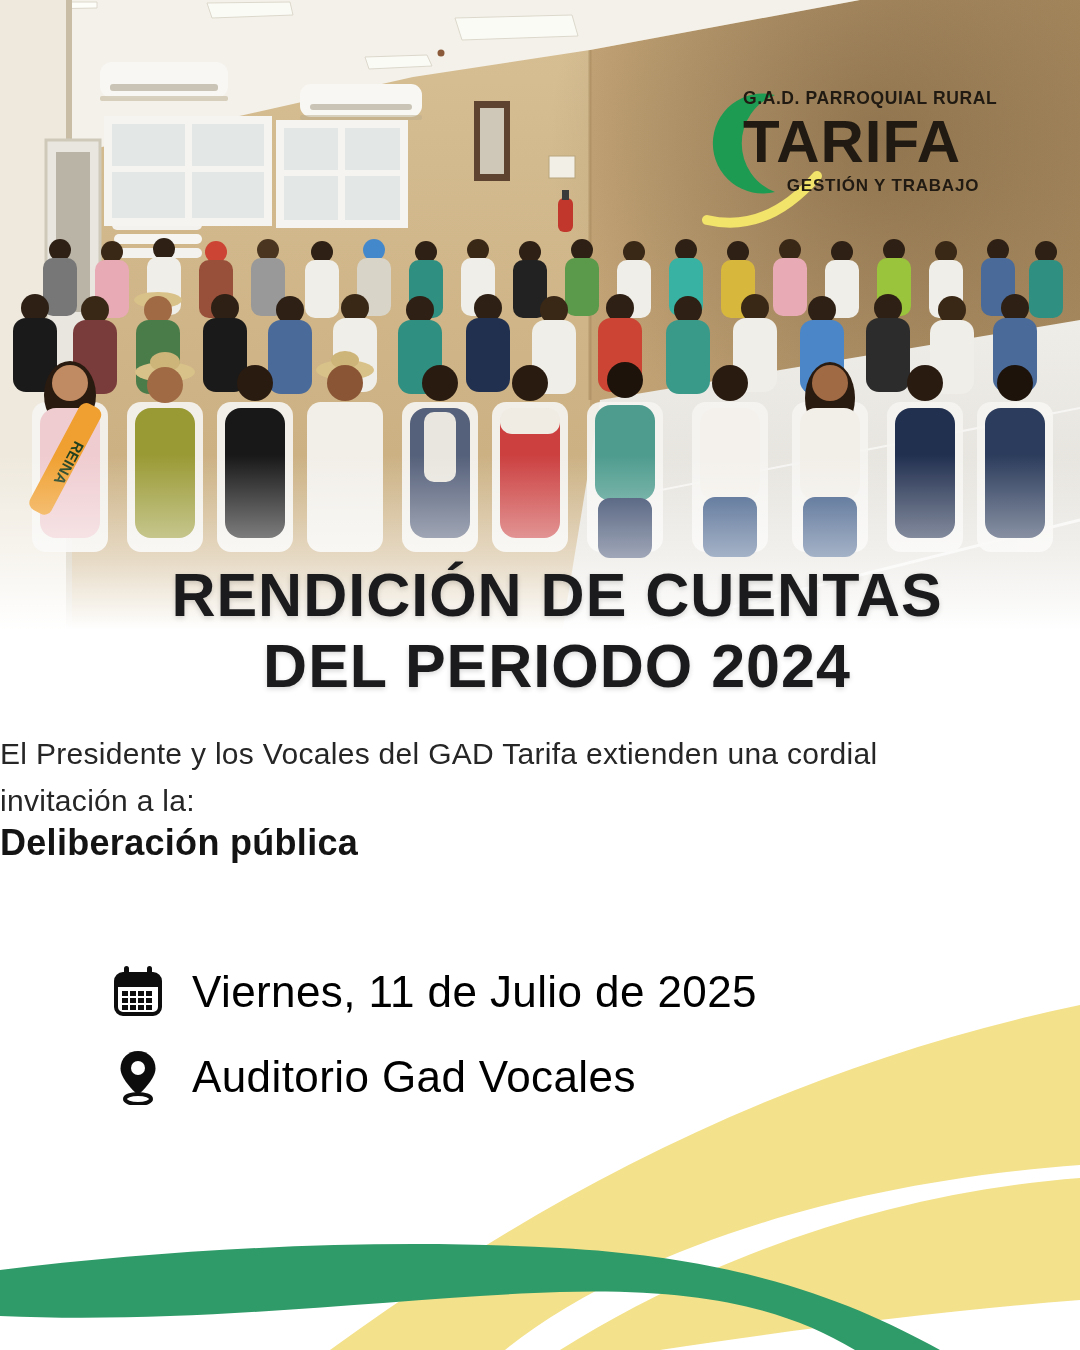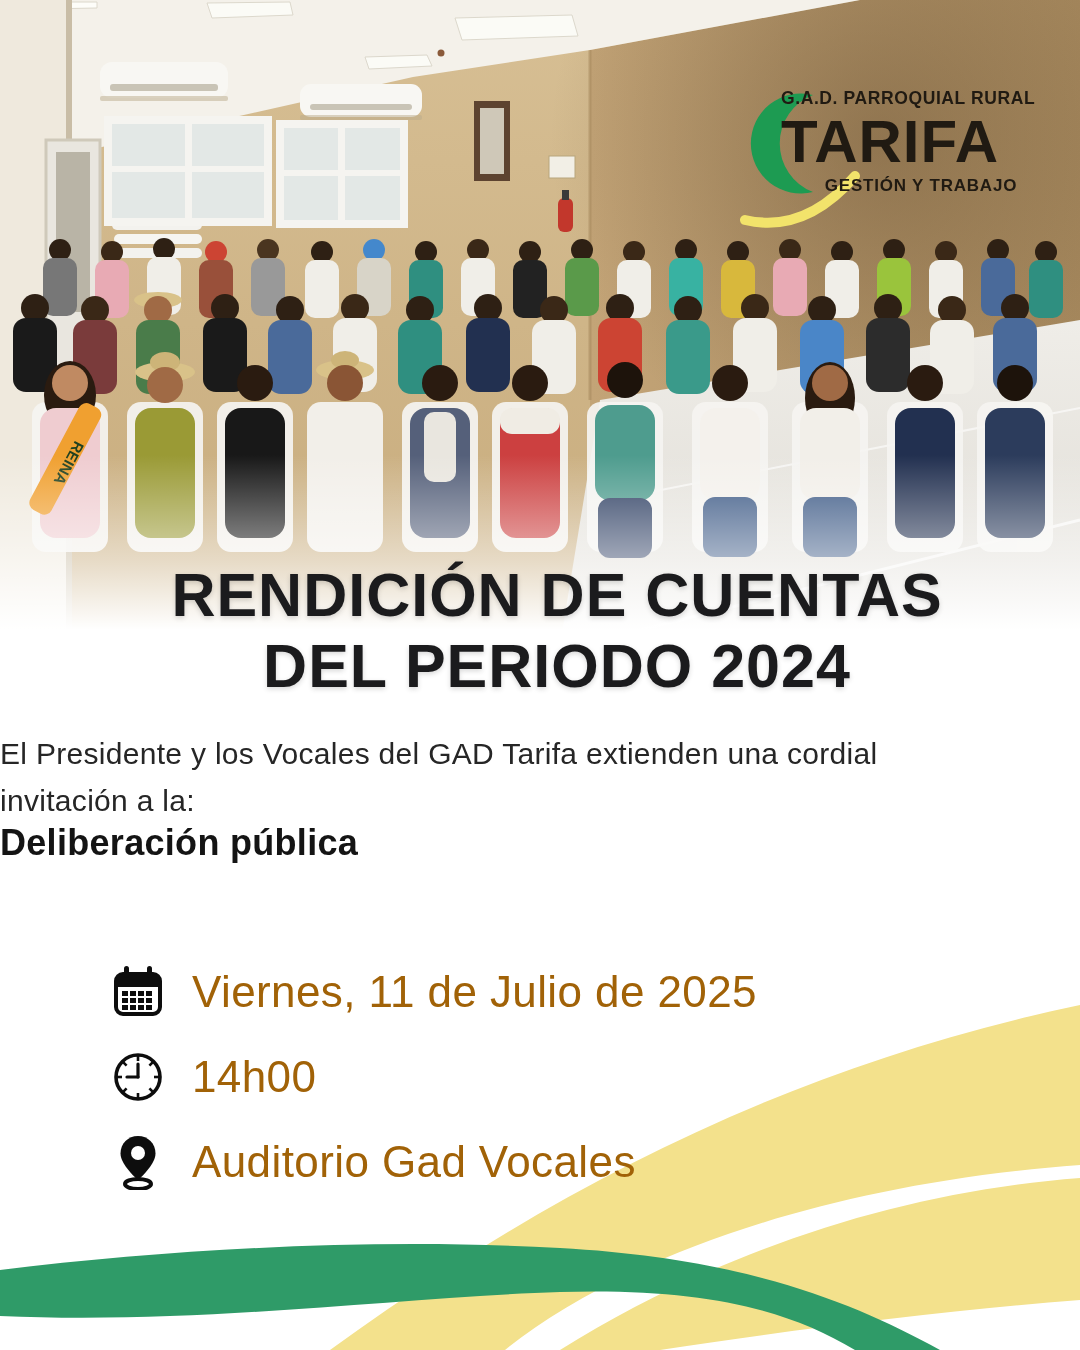--- a/index.html
+++ b/index.html
@@ -6,41 +6,41 @@
   .poster{position:relative;width:1080px;height:1350px;background:#ffffff;overflow:hidden;
           font-family:"Liberation Sans", sans-serif;color:#1c1c1c;}
 
   
   .photo{position:absolute;left:0;top:0;width:1080px;height:645px;z-index:0;}
   .photo svg{display:block;}
   .photo-fade{position:absolute;left:0;top:455px;width:1080px;height:190px;
               background:linear-gradient(to bottom, rgba(255,255,255,0) 0%, rgba(255,255,255,.55) 55%, #ffffff 92%);}
 
   
-  .logo{position:absolute;left:693px;top:50px;width:360px;height:200px;z-index:3;}
+  .logo{position:absolute;left:655px;top:50px;width:360px;height:200px;z-index:3;}
   .logo-swoosh{position:absolute;left:0;top:0;}
   .logo-text{position:absolute;left:88px;top:38px;width:280px;color:#201a12;}
   .logo-small{font-size:17.5px;font-weight:700;letter-spacing:.6px;white-space:nowrap;}
   .logo-name{font-size:60px;font-weight:700;letter-spacing:1px;line-height:62px;margin-top:2px;white-space:nowrap;}
   .logo-tag{font-size:17px;font-weight:700;letter-spacing:.8px;text-align:center;margin-top:3px;white-space:nowrap;}
 
   
   .title{position:absolute;left:17px;top:560px;width:1080px;margin:0;text-align:center;z-index:4;
          font-size:61px;line-height:71px;font-weight:800;letter-spacing:1px;color:#1b1b1d;
          text-shadow:0 2px 5px rgba(40,40,40,.18);}
   .invite{position:absolute;left:0;top:730px;width:1080px;text-align:left;z-index:4;
           font-size:30px;line-height:47px;font-weight:400;color:#262626;letter-spacing:.3px;}
   .event-name{position:absolute;left:0;top:822px;width:1080px;text-align:left;z-index:4;
           font-size:36px;font-weight:700;color:#141414;letter-spacing:.3px;}
 
   
   .details{position:absolute;left:112px;top:966px;z-index:4;}
   .detail-row{display:flex;align-items:center;margin-bottom:33px;}
   .detail-icon{width:52px;height:52px;flex:0 0 52px;display:flex;align-items:center;justify-content:center;}
-  .detail-label{margin-left:28px;font-size:44px;font-weight:400;color:#a16207;letter-spacing:.4px;white-space:nowrap;}
+  .detail-label{margin-left:28px;font-size:44px;font-weight:400;color:#000000;letter-spacing:.4px;white-space:nowrap;}
 
   
   .waves{position:absolute;left:0;top:1000px;width:1080px;height:350px;z-index:1;}
 </style>
 </head>
 <body>
 
 <div class="poster">
 
   <div class="photo">
@@ -328,40 +328,20 @@
             <rect x="9" y="39" width="6" height="5"></rect>
               <rect x="17" y="39" width="6" height="5"></rect>
               <rect x="25" y="39" width="6" height="5"></rect>
               <rect x="33" y="39" width="6" height="5"></rect>
           </g>
         </svg>
       </span>
       <span class="detail-label">Viernes, 11 de Julio de 2025</span>
     </div>
 
-    <div class="detail-row">
-      <span class="detail-icon">
-        <svg width="50" height="50" viewBox="0 0 50 50">
-          <circle cx="25" cy="25" r="22" fill="none" stroke="#0d0d0d" stroke-width="3.6"></circle>
-          <g stroke="#0d0d0d" stroke-width="2.6">
-            <line x1="25" y1="3" x2="25" y2="9"></line>
-              <line x1="25" y1="41" x2="25" y2="47"></line>
-            <line x1="3" y1="25" x2="9" y2="25"></line>
-              <line x1="41" y1="25" x2="47" y2="25"></line>
-            <line x1="9.4" y1="9.4" x2="13.6" y2="13.6"></line>
-              <line x1="36.4" y1="36.4" x2="40.6" y2="40.6"></line>
-            <line x1="40.6" y1="9.4" x2="36.4" y2="13.6"></line>
-              <line x1="9.4" y1="40.6" x2="13.6" y2="36.4"></line>
-          </g>
-          <line x1="25" y1="25" x2="25" y2="12" stroke="#0d0d0d" stroke-width="3.2" stroke-linecap="round"></line>
-          <line x1="25" y1="25" x2="14" y2="25" stroke="#0d0d0d" stroke-width="3.2" stroke-linecap="round"></line>
-        </svg>
-      </span>
-      <span class="detail-label">14h00</span>
-    </div>
 
     <div class="detail-row">
       <span class="detail-icon">
         <svg width="44" height="56" viewBox="0 0 44 56">
           <ellipse cx="22" cy="50" rx="13" ry="5" fill="none" stroke="#0d0d0d" stroke-width="4"></ellipse>
           <path d="M22 2 C12 2 4.5 9.5 4.5 19.5 C4.5 31 22 46 22 46 C22 46 39.5 31 39.5 19.5 C39.5 9.5 32 2 22 2 Z" fill="#0d0d0d"></path>
           <circle cx="22" cy="19" r="7" fill="#ffffff"></circle>
         </svg>
       </span>
       <span class="detail-label">Auditorio Gad Vocales</span>

